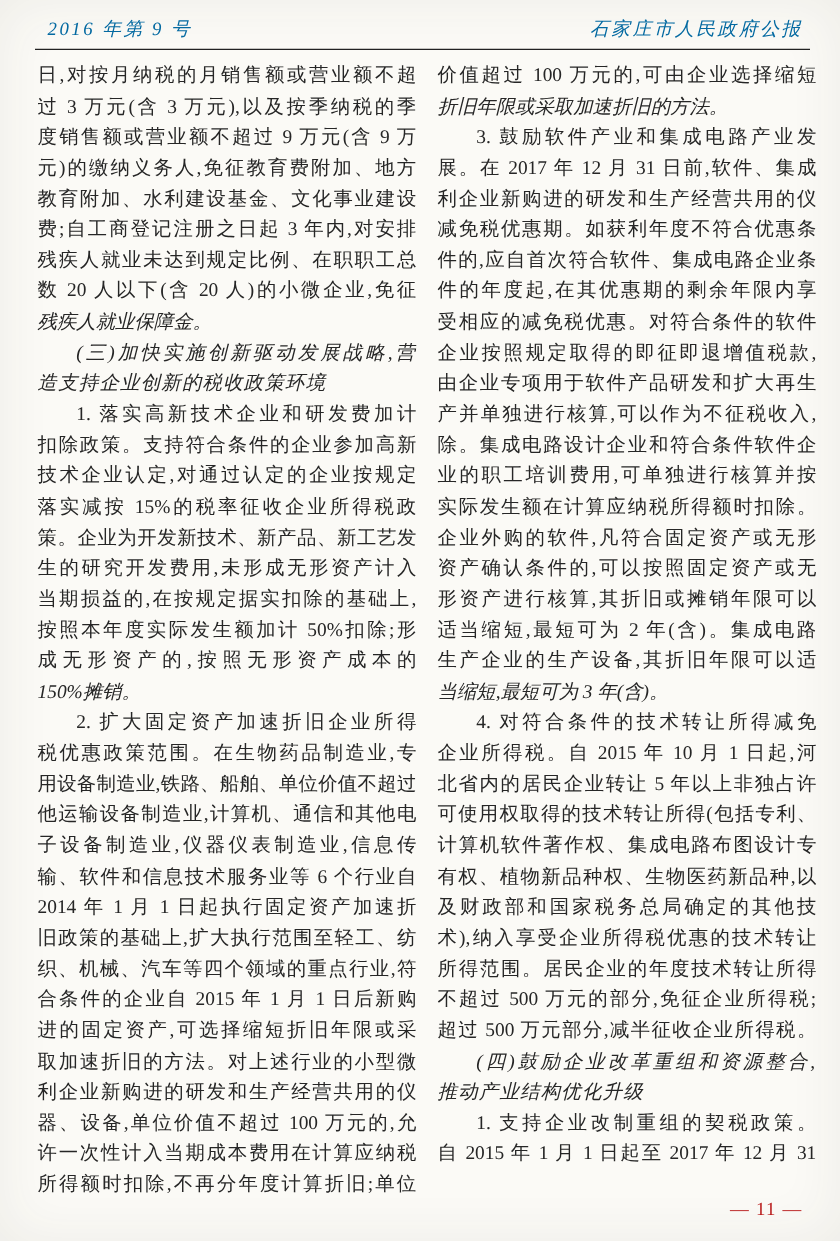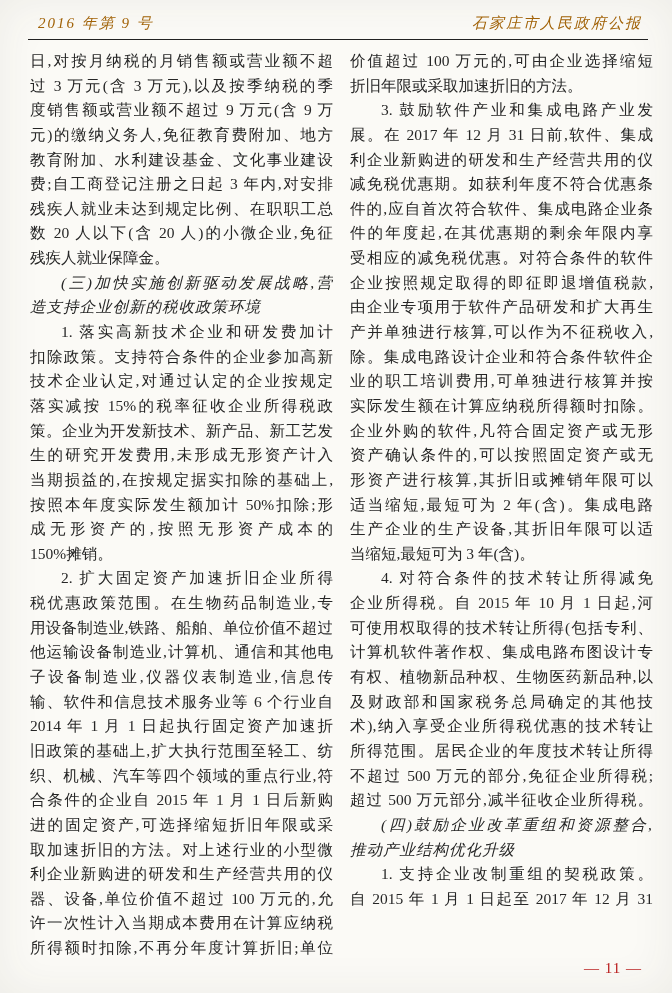--- a/index.html
+++ b/index.html
@@ -18,21 +18,21 @@
   }
   .header{
     position:absolute;top:14px;left:38px;right:30px;
     display:flex;justify-content:space-between;align-items:baseline;
   }
   .header .issue,
   .header .pub{
     font-style:italic;
     font-size:15px;
     letter-spacing:2px;
-    color:#a16207;
+    color:#0369a1;
     white-space:nowrap;
   }
   .rule{
     position:absolute;top:39px;left:28px;right:24px;
     border-top:1.8px solid #222;
     height:0;
   }
   .body{
     position:absolute;top:49px;left:30px;
     display:flex;
@@ -45,21 +45,21 @@
     height:24.65px;
     line-height:24.65px;
     font-size:15.5px;
     text-align:justify;
     text-align-last:justify;
     overflow:hidden;
     white-space:normal;
     color:#262626;
   }
   .line.indent{ padding-left:31px; }
-  .line.end{ text-align-last:left; }
+  .line.end{ text-align-last:left;font-style:italic; }
   .line.kai{ font-style:italic; letter-spacing:1px; }
   .footer{
     position:absolute;top:960px;right:30px;
     font-size:15px;
     letter-spacing:1px;
     color:#b91c1c;
     white-space:nowrap;
   }
 </style>
 </head>
@@ -131,20 +131,21 @@
         <div class="line">业的职工培训费用,可单独进行核算并按</div>
         <div class="line">实际发生额在计算应纳税所得额时扣除。</div>
         <div class="line">企业外购的软件,凡符合固定资产或无形</div>
         <div class="line">资产确认条件的,可以按照固定资产或无</div>
         <div class="line">形资产进行核算,其折旧或摊销年限可以</div>
         <div class="line">适当缩短,最短可为 2 年(含)。集成电路</div>
         <div class="line">生产企业的生产设备,其折旧年限可以适</div>
         <div class="line end">当缩短,最短可为 3 年(含)。</div>
         <div class="line indent">4. 对符合条件的技术转让所得减免</div>
         <div class="line">企业所得税。自 2015 年 10 月 1 日起,河</div>
+        <div class="line">北省内的居民企业转让 5 年以上非独占许</div>
         <div class="line">可使用权取得的技术转让所得(包括专利、</div>
         <div class="line">计算机软件著作权、集成电路布图设计专</div>
         <div class="line">有权、植物新品种权、生物医药新品种,以</div>
         <div class="line">及财政部和国家税务总局确定的其他技</div>
         <div class="line">术),纳入享受企业所得税优惠的技术转让</div>
         <div class="line">所得范围。居民企业的年度技术转让所得</div>
         <div class="line">不超过 500 万元的部分,免征企业所得税;</div>
         <div class="line">超过 500 万元部分,减半征收企业所得税。</div>
         <div class="line indent kai">(四)鼓励企业改革重组和资源整合,</div>
         <div class="line kai end">推动产业结构优化升级</div>

